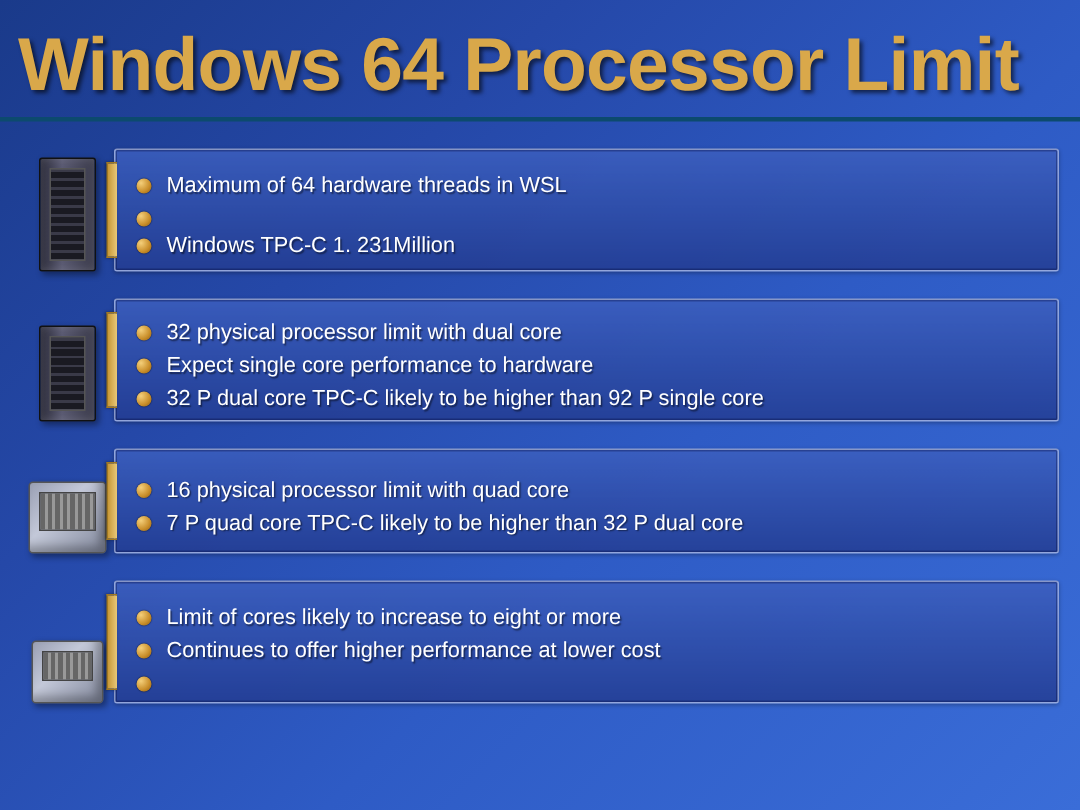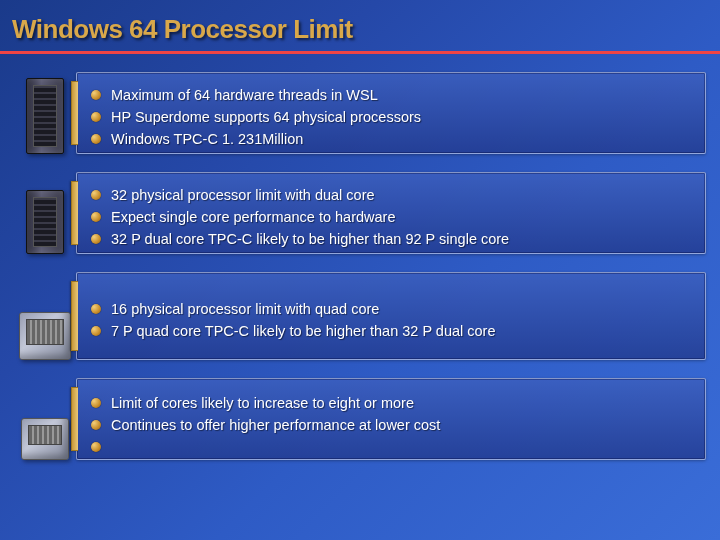--- a/index.html
+++ b/index.html
@@ -4,26 +4,26 @@
 <style>
   * { box-sizing: border-box; margin: 0; padding: 0; }
   body {
     width: 720px; height: 540px;
     background: linear-gradient(135deg, #1a3a8a 0%, #2548a8 30%, #2e5bc5 60%, #3a6dd8 100%);
     font-family: Arial, Helvetica, sans-serif;
     overflow: hidden;
     position: relative;
   }
   .title {
-    font-size: 26px;
+    font-size: 50px;
     font-weight: bold;
     color: #d9a84a;
     text-shadow: 2px 2px 3px rgba(0,0,0,0.6);
     padding: 14px 10px 6px 12px;
-    border-bottom: 3px solid #ef4444;
+    border-bottom: 3px solid #0c4a6e;
     margin-bottom: 18px;
     letter-spacing: -0.5px;
   }
   .rows { padding: 0 14px 0 14px; }
   .row {
     display: flex;
     align-items: stretch;
     margin-bottom: 18px;
     height: 82px;
   }
@@ -103,21 +103,20 @@
     <div class="server">
         <div class="rack"></div>
       </div>
     <div class="panel">
       <div class="bullet-line">
           <span class="bul"></span>
           <span>Maximum of 64 hardware threads in WSL</span>
         </div>
       <div class="bullet-line">
           <span class="bul"></span>
-          <span>HP Superdome supports 64 physical processors</span>
         </div>
       <div class="bullet-line">
           <span class="bul"></span>
           <span>Windows TPC-C 1. 231Million</span>
         </div>
     </div>
   </div>
 
   <div class="row">
     <div class="server">
@@ -132,21 +131,21 @@
           <span class="bul"></span>
           <span>Expect single core performance to hardware</span>
         </div>
       <div class="bullet-line">
           <span class="bul"></span>
           <span>32 P dual core TPC-C likely to be higher than 92 P single core</span>
         </div>
     </div>
   </div>
 
-  <div class="row" style="height:88px">
+  <div class="row" style="height:70px">
     <div class="server">
         <div class="cube"></div>
       </div>
     <div class="panel">
       <div class="bullet-line">
           <span class="bul"></span>
           <span>16 physical processor limit with quad core</span>
         </div>
       <div class="bullet-line">
           <span class="bul"></span>

